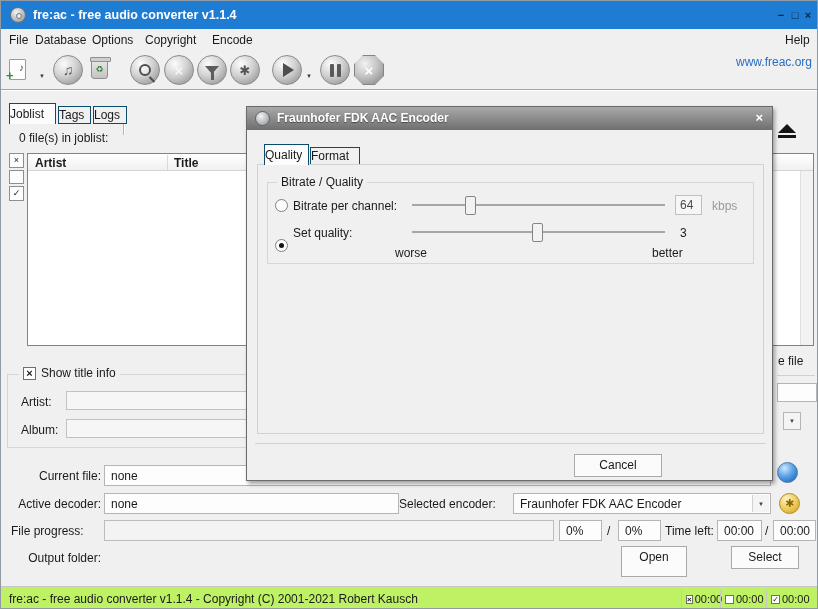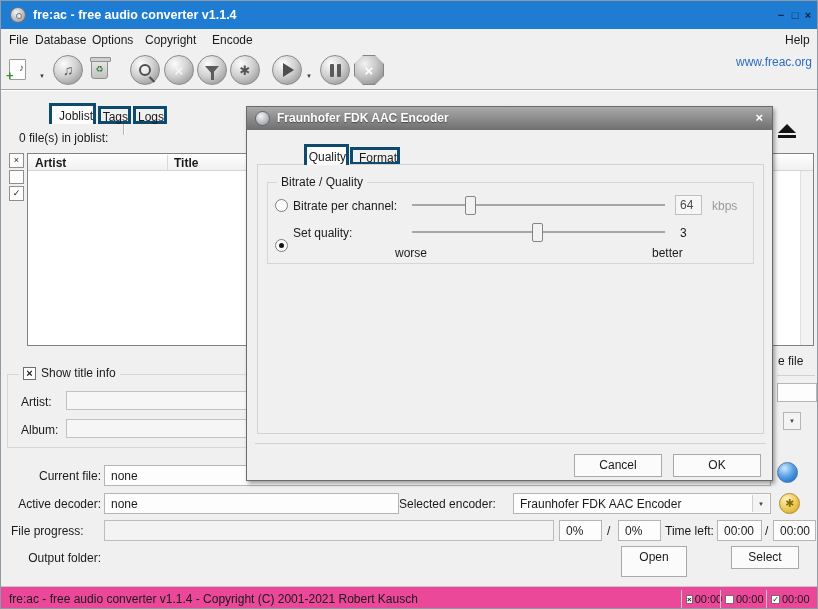--- a/index.html
+++ b/index.html
@@ -49,21 +49,21 @@
   .tri-right { width:0; height:0; border-top:7px solid transparent; border-bottom:7px solid transparent; border-left:11px solid #4e4e4e; margin-left:3px; }
   
   .pausebars { display:flex; gap:3px; }
   .pausebars div { width:4px; height:13px; background:#5a5a5a; border-radius:1px; }
   
   .octagon { width:30px; height:30px; background: radial-gradient(circle at 35% 28%, #f2f2f2, #c6c6c6 45%, #949494 85%);
       border:1px solid #858585; clip-path: polygon(30% 0,70% 0,100% 30%,100% 70%,70% 100%,30% 100%,0 70%,0 30%);
       display:flex; align-items:center; justify-content:center; color:#fdfdfd; font-weight:bold; font-size:15px; }
 
   
-  .tab { border:3px solid #0c4a6e; background:#f0f0f0; text-align:right;margin-left:40px; }
+  .tab { border:1px solid #0c4a6e; background:#f0f0f0; text-align:left; }
   .tab.active { background:#fcfcfc; border-bottom:none; }
 
   
   .mini-btn { left:8px; width:15px; background:#fdfdfd; border:1px solid #8f8f8f; font-size:9px; text-align:center; color:#222; }
   .table { left:26px; top:152px; width:787px; height:193px; background:#fff; border:1px solid #828282; }
   .thead { position:absolute; left:0; top:0; width:100%; height:17px; background:linear-gradient(#ffffff,#f0f0f0); border-bottom:1px solid #d5d5d5; }
   .th { position:absolute; top:2px; font-weight:bold; }
   .th-sep { position:absolute; top:1px; width:1px; height:15px; background:#d9d9d9; }
   .vscroll { position:absolute; right:0; top:17px; width:13px; height:174px; background:#f2f2f2; border-left:1px solid #e0e0e0; }
 
@@ -95,21 +95,21 @@
   
   .globe { width:21px; height:21px; border-radius:50%; background: radial-gradient(circle at 35% 28%, #cfe7ff, #5aa2e8 45%, #1f6fc0 85%); border:1px solid #4a79a8; }
   .gold-gear { width:21px; height:21px; border-radius:50%; background: radial-gradient(circle at 35% 28%, #fff3c8, #f0d067 45%, #d9ae2e 85%); border:1px solid #b08a2a;
       display:flex; align-items:center; justify-content:center; color:#8a6d00; font-size:11px; }
 
   
   .eject-tri { width:0; height:0; border-left:9px solid transparent; border-right:9px solid transparent; border-bottom:9px solid #141414; }
   .eject-bar { width:18px; height:3px; background:#141414; margin-top:2px; }
 
   
-  .statusbar { left:0; top:585px; width:818px; height:24px; background:#ec4899; border-top:1px solid #c6c6c6; }
+  .statusbar { left:0; top:585px; width:818px; height:24px; background:#bef264; border-top:1px solid #c6c6c6; }
   .sb-cell { position:absolute; top:3px; height:18px; display:flex; align-items:center; gap:2px; border-left:1px solid #c6c6c6; padding-left:4px; font-size:11px; }
   .sb-box { width:9px; height:9px; border:1px solid #6e6e6e; background:#fdfdfd; font-size:8px; line-height:8px; text-align:center; font-weight:bold; }
 </style>
 </head>
 <body>
 
 <div class="app">
 
   <div class="abs titlebar">
     <div class="abs app-icon"></div>
@@ -284,16 +284,15 @@
     <div class="abs" style="left:46px; top:119px;">Set quality:</div>
     <div class="abs track" style="left:165px; top:124px; width:253px;"></div>
     <div class="abs thumb" style="left:285px; top:116px;"></div>
     <div class="abs" style="left:433px; top:119px;">3</div>
 
     <div class="abs" style="left:148px; top:139px;">worse</div>
     <div class="abs" style="left:405px; top:139px;">better</div>
 
     <div class="abs" style="left:8px; top:336px; width:511px; height:1px; background:#d2d2d2;"></div>
     <div class="abs btn" style="left:327px; top:347px; width:88px; height:23px;">Cancel</div>
-    <div class="abs btn" style="left:426px; top:347px; width:88px; height:23px;">OK</div>
   </div>
 
 </div>
 
 </body></html>

